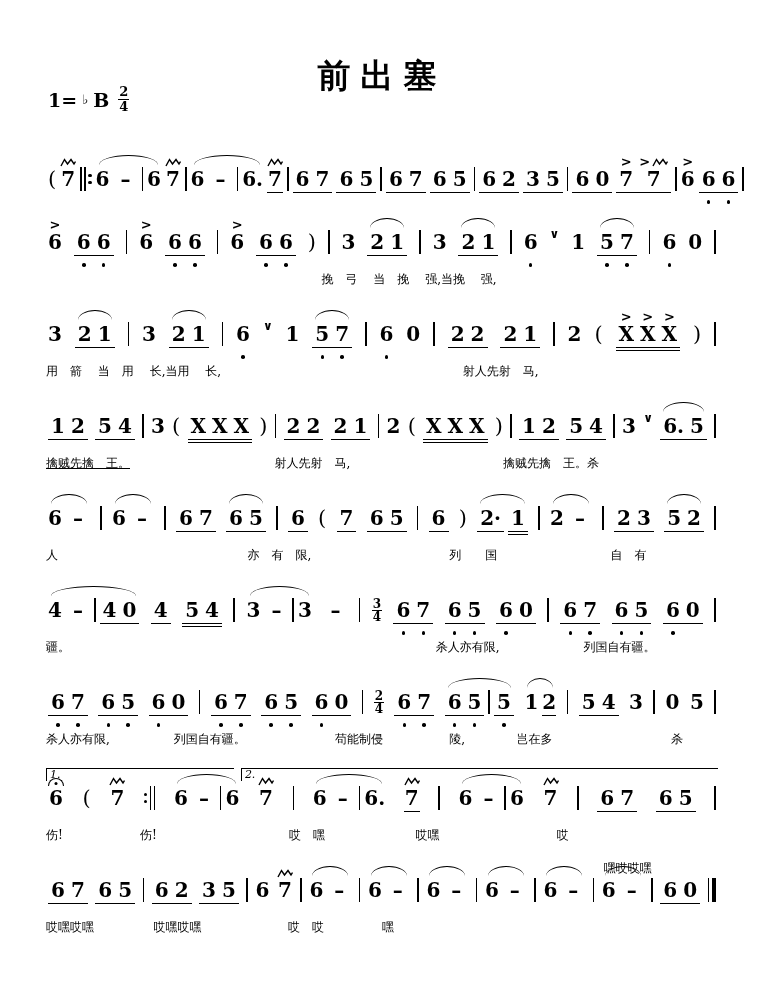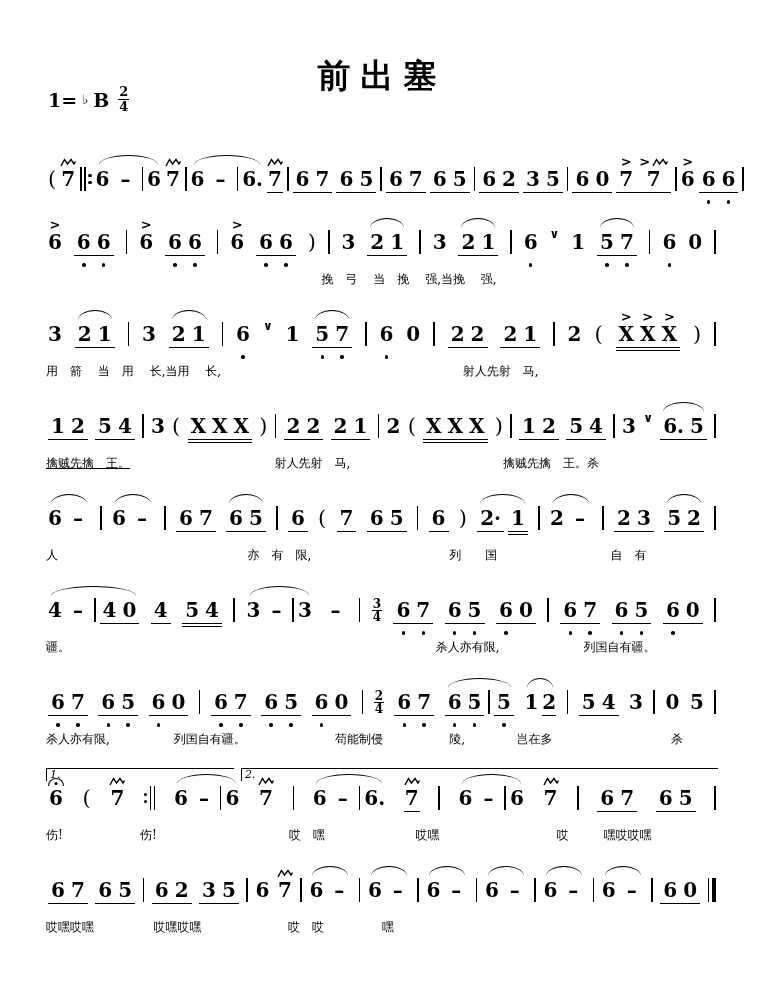--- a/index.html
+++ b/index.html
@@ -2684,21 +2684,21 @@
               <div class="dcell"></div>
             </div>
           </div>
         </div>
         <div class="lyric-row">
           <span class="lyseg" style="left: 0%;">伤!</span>
           <span class="lyseg" style="left: 14%;">伤!</span>
           <span class="lyseg" style="left: 29%; margin-left: 48px;">哎　嘿</span>
           <span class="lyseg" style="left: 55%;">哎嘿</span>
           <span class="lyseg" style="left: 76%;">哎</span>
-          <span class="lyseg" style="left: 83%;">嘿哎哎嘿</span>
+          <span class="lyseg" style="left: 83%; margin-top: 33px;">嘿哎哎嘿</span>
         </div>
       </div>
       <div class="system">
         <div class="line">
           <div class="tok grp">
             <div class="grow">
               <div class="gnote">
                 <div class="orn"></div>
                 <div class="glyph">6</div>
               </div>

